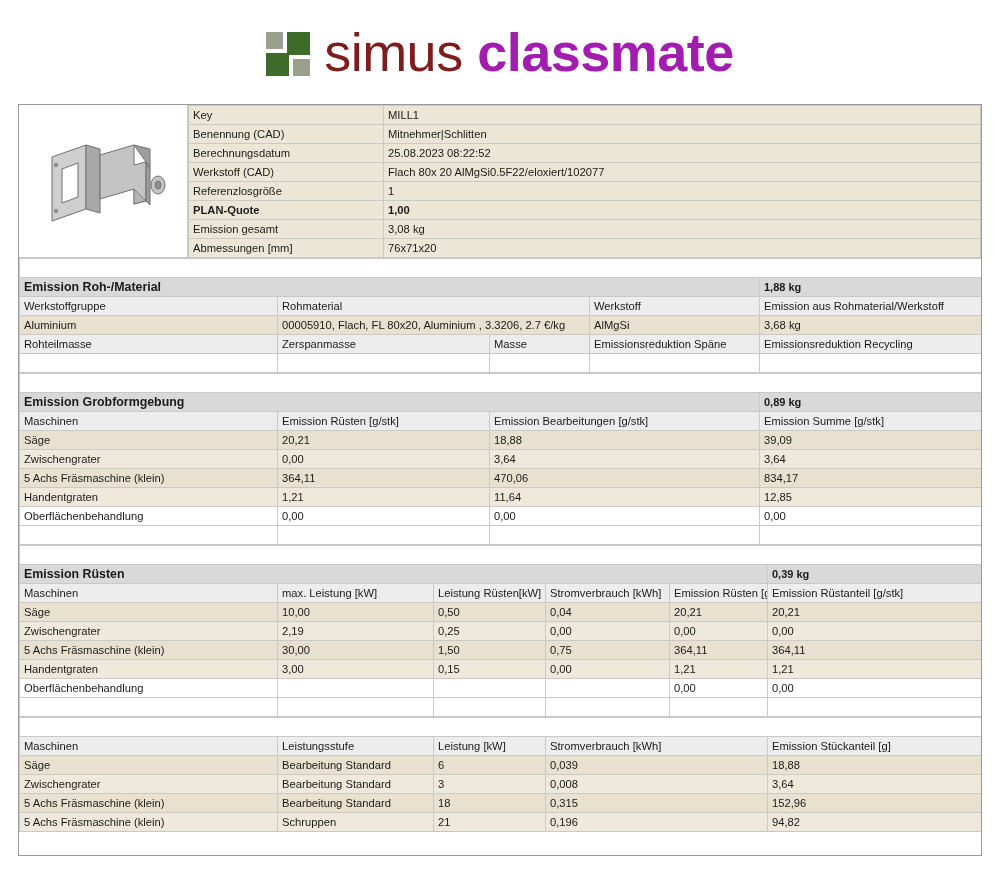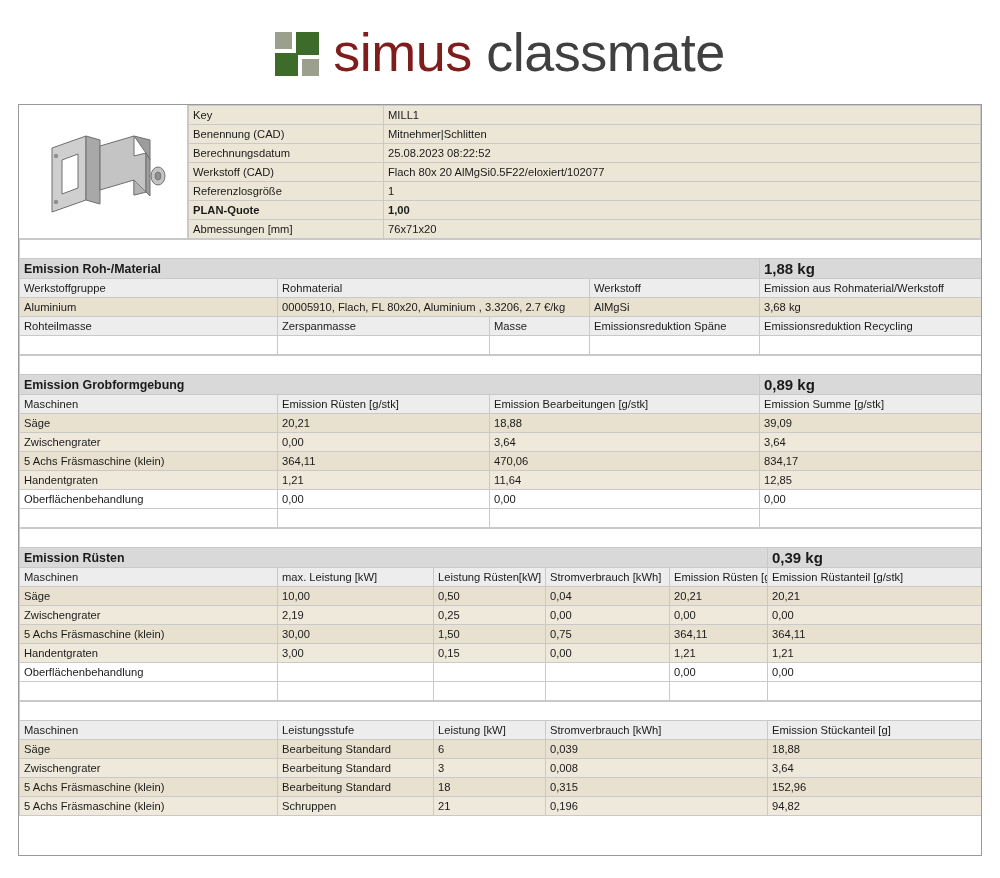--- a/index.html
+++ b/index.html
@@ -46,22 +46,22 @@
   .logo-text {
     font-size: 54px;
     letter-spacing: -0.5px;
     white-space: nowrap;
   }
   .logo-text .light {
     color: #7f1d1d;
     font-weight: 400;
   }
   .logo-text .bold {
-    color: #404040;
-    font-weight: 400;
+    color: #a21caf;
+    font-weight: 700;
   }
   
   .sheet {
     margin: 0 18px;
     border: 1px solid #9a9a9a;
     background: #ffffff;
     box-sizing: border-box;
     height: 752px;
     overflow: hidden;
   }
@@ -85,21 +85,21 @@
   .lightgrey { background: #ededed; }
   .bold    { font-weight: bold; }
   .sec-title {
     font-weight: bold;
     font-size: 12.4px;
     background: #d9d9d9;
   }
   .sec-value {
     font-weight: bold;
     background: #d9d9d9;
-    font-size: 15px;
+    font-size: 11px;
   }
   .spacer td {
     height: 7px;
     border: none;
     background: #ffffff;
   }
   
   .topblock {
     display: flex;
     width: 100%;
@@ -186,20 +186,24 @@
           </tr>
           <tr>
             <td class="info-label">Referenzlosgröße</td>
             <td class="info-val">1</td>
           </tr>
           <tr>
             <td class="info-label bold">PLAN-Quote</td>
             <td class="info-val bold">1,00</td>
           </tr>
           <tr>
+            <td class="info-label">Emission gesamt</td>
+            <td class="info-val">3,08 kg</td>
+          </tr>
+          <tr>
             <td class="info-label">Abmessungen [mm]</td>
             <td class="info-val">76x71x20</td>
           </tr>
         </tbody>
       </table>
     </div>
 
     <table class="grid">
       <colgroup>
         <col style="width:258px">

